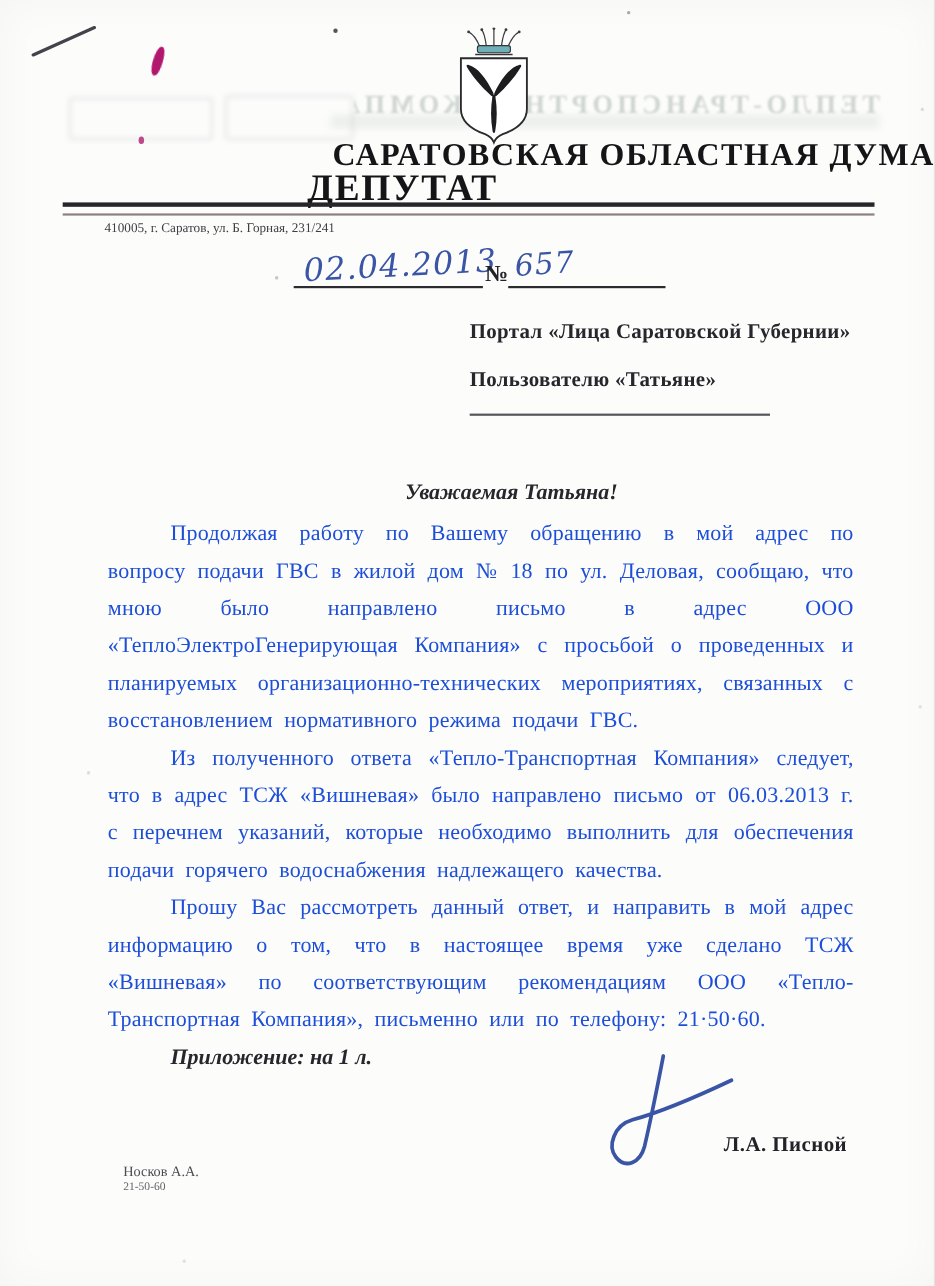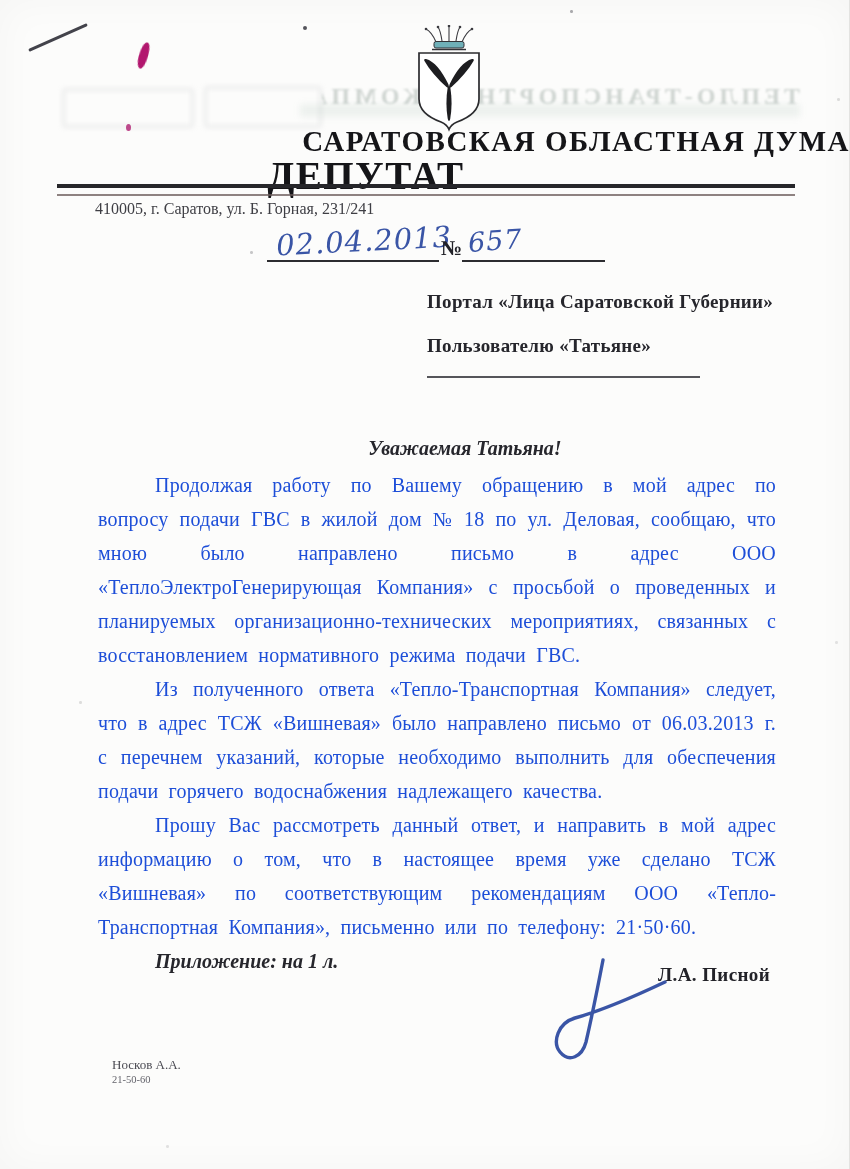--- a/index.html
+++ b/index.html
@@ -34,27 +34,27 @@
   .specks { position:absolute; left:0; top:0; width:1px; height:1px;
     box-shadow:571px 11px 0 1px rgba(90,90,95,.5), 838px 99px 0 1px rgba(160,160,160,.35),
       251px 252px 0 1px rgba(120,120,125,.4), 80px 702px 0 1px rgba(150,150,150,.3),
       836px 642px 0 1px rgba(170,170,170,.3), 167px 1146px 0 1px rgba(175,175,175,.35);
     border-radius:50%; }
   
   .emblem { position:absolute; left:405px; top:25px; }
   .org-line1 { position:absolute; left:0; top:125px; width:850px; text-align:right;
     font-weight:bold; font-size:29px; letter-spacing:1.5px; color:#151518; }
   .org-line2 { position:absolute; left:0; top:153px; width:732px; text-align:center;
-    font-weight:bold; font-size:39px; letter-spacing:1.5px; color:#151518; }
+    font-weight:bold; font-size:34px; letter-spacing:1.5px; color:#151518; }
   .rule-thick { position:absolute; left:57px; top:184px; width:738px; height:4px;
     background:#26262a; }
   .rule-thin { position:absolute; left:57px; top:194px; width:738px; height:2px;
     background:#6a5a58; opacity:.75; }
   .addr-row { position:absolute; left:95px; top:200px; width:700px;
-    display:flex; justify-content:space-between; font-size:16px; color:#3e3e44; }
+    display:flex; justify-content:space-between; font-size:12px; color:#3e3e44; }
   
   .hand { font-family:"DejaVu Serif", serif; font-style:italic; }
   .ref-date { position:absolute; left:276px; top:224px; font-size:29px;
     letter-spacing:1px; transform:rotate(-3deg); }
   .ref-no { position:absolute; left:441px; top:236px; font-size:21px;
     font-weight:bold; color:#222228; }
   .ref-num { position:absolute; left:468px; top:225px; font-size:27px;
     letter-spacing:1px; transform:rotate(-4deg); }
   .ref-line1 { position:absolute; left:267px; top:260px; width:172px; height:2px; background:#2c2c30; }
   .ref-line2 { position:absolute; left:462px; top:260px; width:143px; height:2px; background:#2c2c30; }
@@ -69,21 +69,21 @@
   .salutation { position:absolute; left:0; top:437px; width:930px; text-align:center;
     font-size:20px; font-weight:bold; font-style:italic; color:#26262c; }
   .body-block { position:absolute; left:98px; top:468px; width:678px; }
   .body-block p { font-size:20px; line-height:34px; text-align:justify;
     text-align-last:left; text-indent:57px; word-spacing:5px; letter-spacing:.2px;
     color:#1d4ed8; margin:0; }
   .attachment { position:absolute; left:155px; top:950px; font-size:20px;
     font-weight:bold; font-style:italic; color:#26262c; }
   
   .sig { position:absolute; left:545px; top:956px; }
-  .sig-name { position:absolute; left:658px; top:964px; font-size:19px;
+  .sig-name { position:absolute; left:658px; top:1030px; font-size:19px;
     font-weight:bold; letter-spacing:.4px; color:#222228; }
   
   .exec { position:absolute; left:112px; top:1057px; font-size:13px; color:#4b4b53; }
   .exec-phone { position:absolute; left:112px; top:1074px; font-size:10.5px; color:#63636b; }
 </style>
 </head>
 <body>
 
 <div class="page">
 

